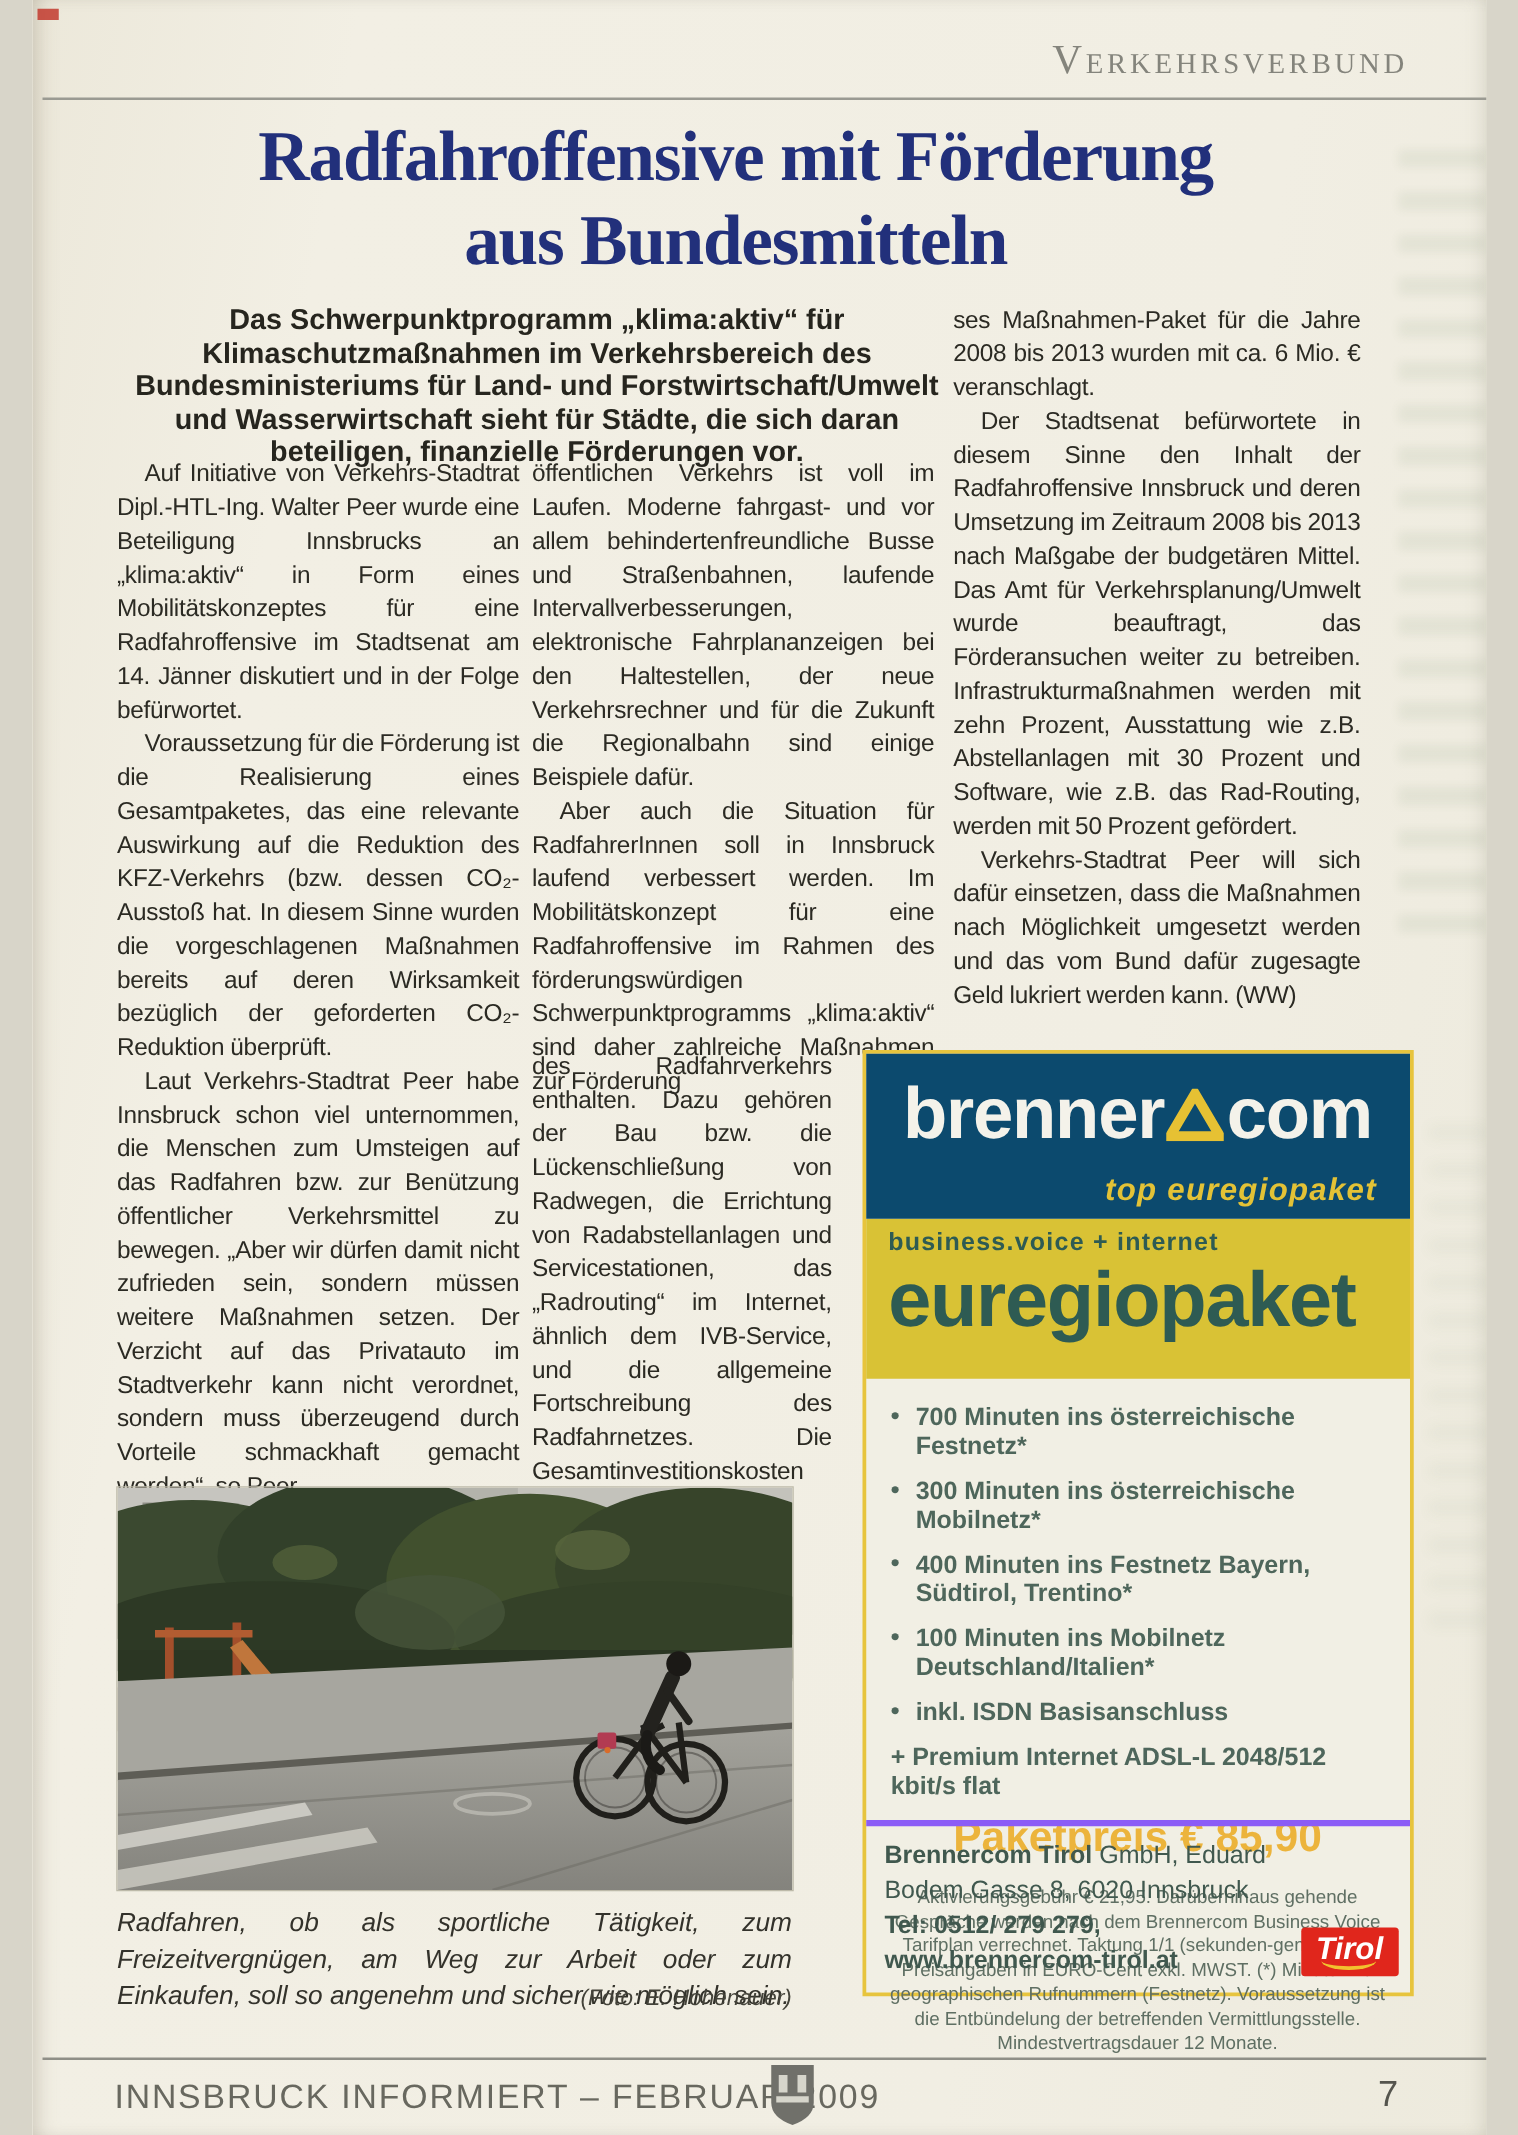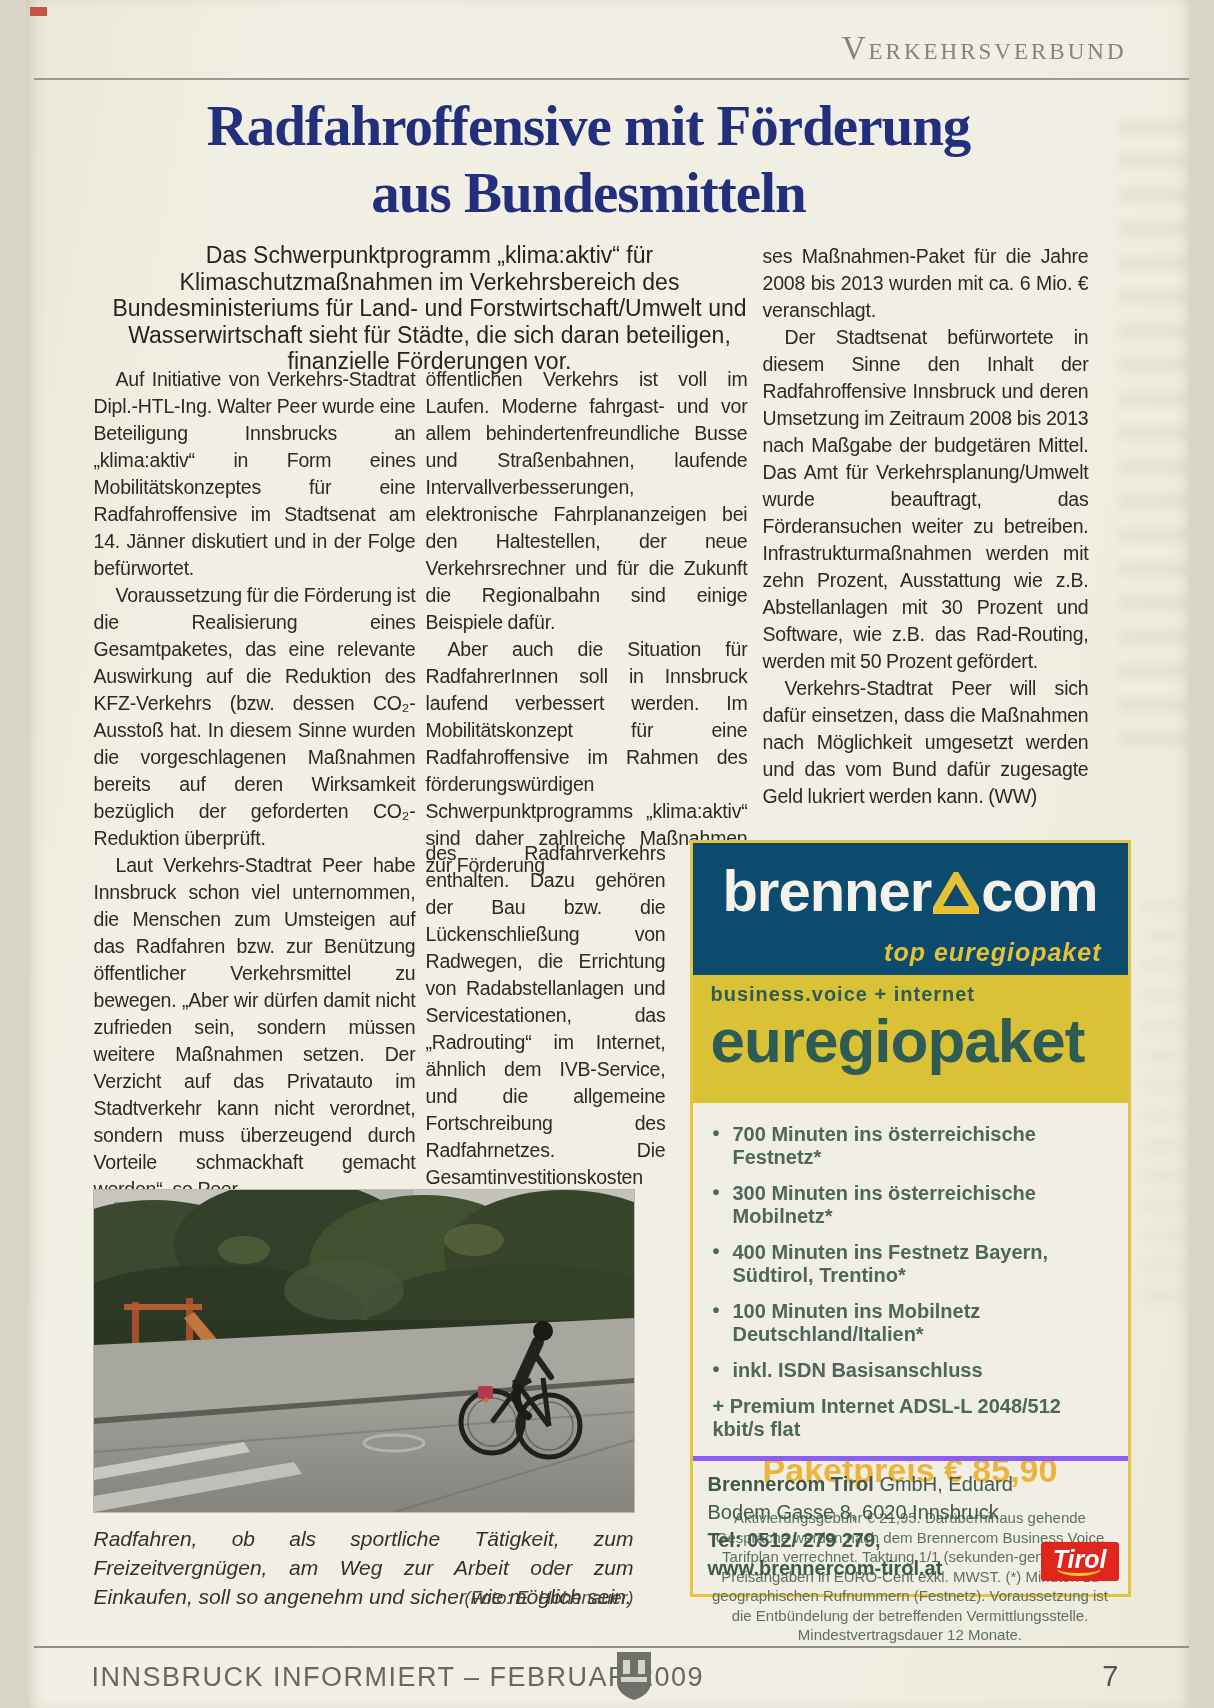--- a/index.html
+++ b/index.html
@@ -18,21 +18,21 @@
 
   .kicker { position:absolute; top:30px; right:62px; font-family:"Liberation Serif", serif;
     font-variant:small-caps; font-size:33px; letter-spacing:3px; color:#84847c; }
   .header-rule { position:absolute; top:78px; left:8px; width:1198px; height:2px; background:#9a9a92; }
 
   .title { position:absolute; top:92px; left:40px; width:1046px; text-align:center;
     font-family:"Liberation Serif", serif; font-weight:bold; font-size:57px; line-height:67px;
     color:#22307b; letter-spacing:-1px; }
 
   .lead { position:absolute; top:242px; left:64px; width:680px; font-size:23px; line-height:26.5px;
-    font-weight:normal; color:#26251e; text-align:center; }
+    font-weight:bold; color:#26251e; text-align:center; }
 
   .bodycol { position:absolute; font-size:19.5px; line-height:27px; color:#2b2a23;
     text-align:justify; letter-spacing:-0.2px; word-spacing:-0.5px; }
   .bodycol p { margin:0; text-indent:22px; }
   .bodycol p.noindent { text-indent:0; }
   #col1  { left:68px;  top:366px; width:322px; height:812px; }
   #col2a { left:400px; top:366px; width:322px; height:474px; }
   #col2b { left:400px; top:840px; width:240px; height:340px; }
   #col3  { left:737px; top:243px; width:326px; height:600px; }
 

